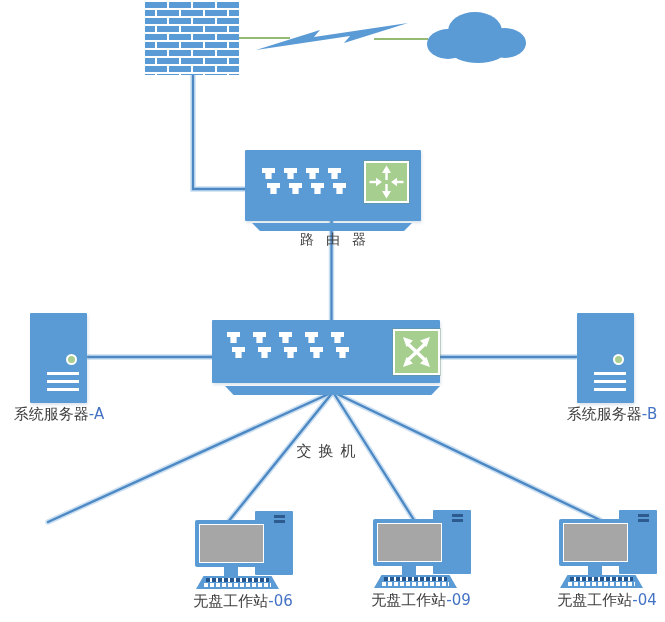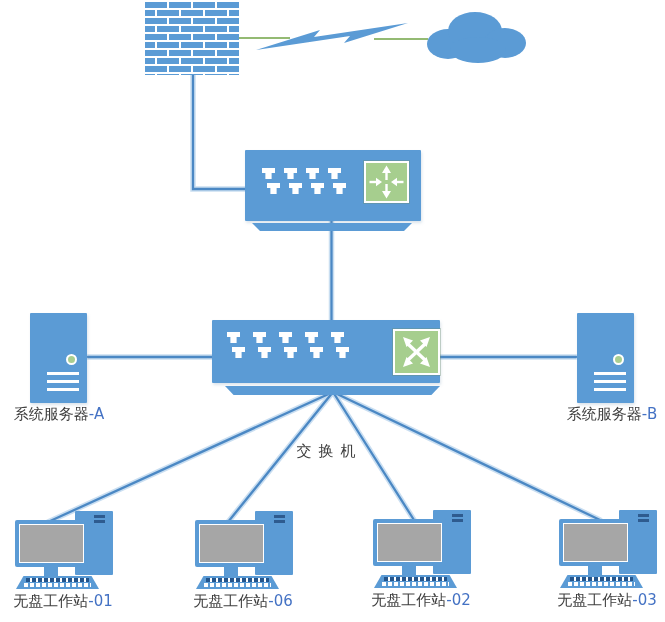--- a/index.html
+++ b/index.html
@@ -171,20 +171,23 @@
           <polygon points="20,35.5 15.5,28 24.5,28" stroke="none"></polygon>
           <line x1="3" y1="19" x2="10" y2="19"></line>
           <polygon points="15.5,19 9.5,14.8 9.5,23.2" stroke="none"></polygon>
           <line x1="37" y1="19" x2="30" y2="19"></line>
           <polygon points="24.5,19 30.5,14.8 30.5,23.2" stroke="none"></polygon>
         </g>
       </svg>
     </div>
   </div>
   <div class="abs base base-router"></div>
+  <div class="label label-router">
+    <span>路由器</span>
+  </div>
 
   <div class="abs netbox switch">
     <div class="ports ports-switch">
         <div class="port-row">
           <div class="port"></div>
           <div class="port"></div>
           <div class="port"></div>
           <div class="port"></div>
           <div class="port"></div>
         </div>
@@ -233,85 +236,68 @@
     <div class="slots">
       <div class="slot"></div>
         <div class="slot"></div>
         <div class="slot"></div>
     </div>
   </div>
   <div class="label label-server-b">
     <span>系统服务器</span><span class="sfx">-B</span>
   </div>
 
-  <div class="abs ws ws1">
+
+  <div class="abs ws ws2">
     <div class="tower">
         <span class="slit s1"></span>
         <span class="slit s2"></span>
       </div>
     <div class="monitor">
         <div class="screen"></div>
       </div>
     <div class="stand"></div>
     <div class="kb">
         <div class="r1"></div>
         <div class="r2"></div>
       </div>
     <div class="label ws-label">
-      <span>无盘工作站</span><span class="sfx">-01</span>
-    </div>
-  </div>
-
-  <div class="abs ws ws2">
+      <span>无盘工作站</span><span class="sfx">-06</span>
+    </div>
+  </div>
+
+  <div class="abs ws ws3">
     <div class="tower">
         <span class="slit s1"></span>
         <span class="slit s2"></span>
       </div>
     <div class="monitor">
         <div class="screen"></div>
       </div>
     <div class="stand"></div>
     <div class="kb">
         <div class="r1"></div>
         <div class="r2"></div>
       </div>
     <div class="label ws-label">
-      <span>无盘工作站</span><span class="sfx">-06</span>
-    </div>
-  </div>
-
-  <div class="abs ws ws3">
+      <span>无盘工作站</span><span class="sfx">-09</span>
+    </div>
+  </div>
+
+  <div class="abs ws ws4">
     <div class="tower">
         <span class="slit s1"></span>
         <span class="slit s2"></span>
       </div>
     <div class="monitor">
         <div class="screen"></div>
       </div>
     <div class="stand"></div>
     <div class="kb">
         <div class="r1"></div>
         <div class="r2"></div>
       </div>
     <div class="label ws-label">
-      <span>无盘工作站</span><span class="sfx">-02</span>
-    </div>
-  </div>
-
-  <div class="abs ws ws4">
-    <div class="tower">
-        <span class="slit s1"></span>
-        <span class="slit s2"></span>
-      </div>
-    <div class="monitor">
-        <div class="screen"></div>
-      </div>
-    <div class="stand"></div>
-    <div class="kb">
-        <div class="r1"></div>
-        <div class="r2"></div>
-      </div>
-    <div class="label ws-label">
-      <span>无盘工作站</span><span class="sfx">-03</span>
+      <span>无盘工作站</span><span class="sfx">-04</span>
     </div>
   </div>
 
 </div>
 
 </body></html>

